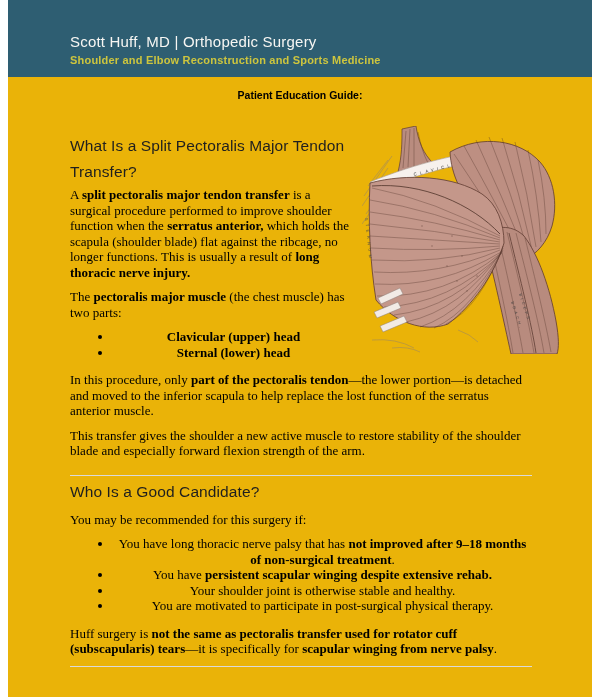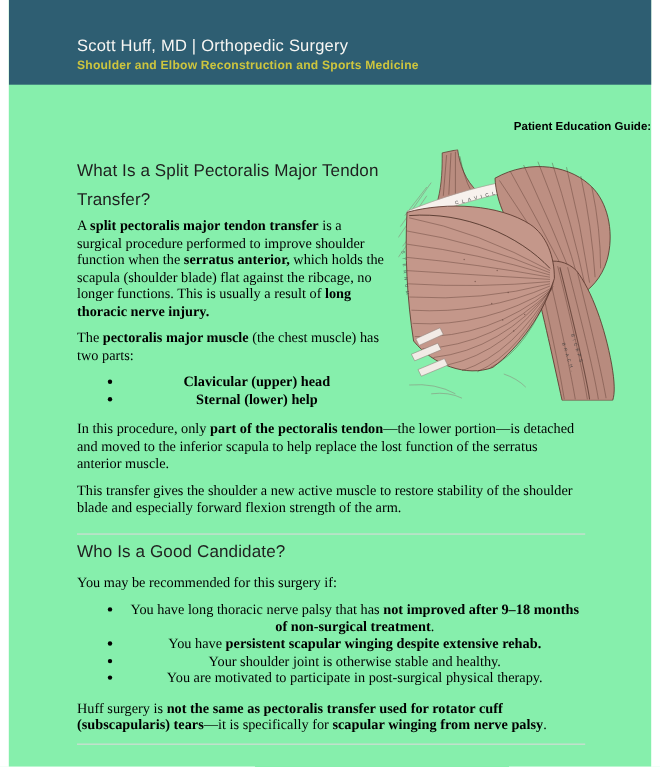--- a/index.html
+++ b/index.html
@@ -1,52 +1,52 @@
 <!DOCTYPE html>
 <html><head>
 <meta charset="utf-8">
 <style>
   * { box-sizing: border-box; }
   html,body { margin:0; padding:0; background:#ffffff; }
   .page {
     position:relative; width:584px; height:697px; margin:0 auto;
-    background:#86efac; overflow:hidden;
+    background:#eab308; overflow:hidden;
     font-family:"Liberation Serif", serif; color:#000;
   }
   
   .masthead {
     width:600px; height:77px; background:#2E5E72;
     padding:34px 0 0 62px;
   }
   .masthead-name {
     font-family:"Liberation Sans", sans-serif;
     font-size:15px; line-height:15px; color:#F7F6F3; letter-spacing:.2px;
   }
   .masthead-tagline {
     font-family:"Liberation Sans", sans-serif;
     font-size:11px; line-height:11px; font-weight:700; color:#CDC53E;
     margin-top:6px; letter-spacing:.2px;
   }
   
-  .title-block { margin-top:32px; text-align:right; }
+  .title-block { margin-top:12px; text-align:center; }
   .kicker {
     font-family:"Liberation Sans", sans-serif;
     font-size:10.5px; font-weight:700; line-height:13px; color:#000;
   }
   .doc-title {
     font-family:"Liberation Sans", sans-serif;
     font-size:14px; font-weight:700; line-height:18px; color:#000;
     margin:3px 0 0; letter-spacing:-0.1px;
   }
   
   .content { margin:0 60px 0 62px; }
   h2 {
     font-family:"Liberation Sans", sans-serif;
     font-size:15.5px; font-weight:400; line-height:26px; color:#1f1f1f;
-    margin:21px 0 2px; letter-spacing:.1px;
+    margin:31px 0 2px; letter-spacing:.1px;
   }
   h2.candidate { margin:3px 0 7px; }
   p { font-size:13px; line-height:15.5px; margin:0 0 9px; }
   ul { margin:3px 0 12px; padding-left:43px;text-align:center; }
   li { font-size:13px; line-height:15.5px; }
   .b { font-weight:700; }
   hr { border:0; border-top:1px solid #dadada; height:0; }
   .rule-1 { margin:16px 0 0; }
   .rule-2 { margin:8px 0 0; }
   
@@ -178,21 +178,21 @@
     </figure>
 
     <h2>What Is a Split Pectoralis Major Tendon Transfer?</h2>
 
     <p><span>A </span><span class="b">split pectoralis major tendon transfer</span><span> is a surgical procedure performed to improve shoulder function when the </span><span class="b">serratus anterior,</span><span> which holds the scapula (shoulder blade) flat against the ribcage, no longer functions. This is usually a result of </span><span class="b">long thoracic nerve injury.</span></p>
 
     <p><span>The </span><span class="b">pectoralis major muscle</span><span> (the chest muscle) has two parts:</span></p>
 
     <ul>
       <li><span class="b">Clavicular (upper) head</span></li>
-      <li><span class="b">Sternal (lower) help</span></li>
+      <li><span class="b">Sternal (lower) head</span></li>
     </ul>
 
     <p><span>In this procedure, only </span><span class="b">part of the pectoralis tendon</span><span>—the lower portion—is detached and moved to the inferior scapula to help replace the lost function of the serratus anterior muscle.</span></p>
 
     <p><span>This transfer gives the shoulder a new active muscle to restore stability of the shoulder blade and especially forward flexion strength of the arm.</span></p>
 
     <hr class="rule-1">
 
     <h2 class="candidate">Who Is a Good Candidate?</h2>
 

